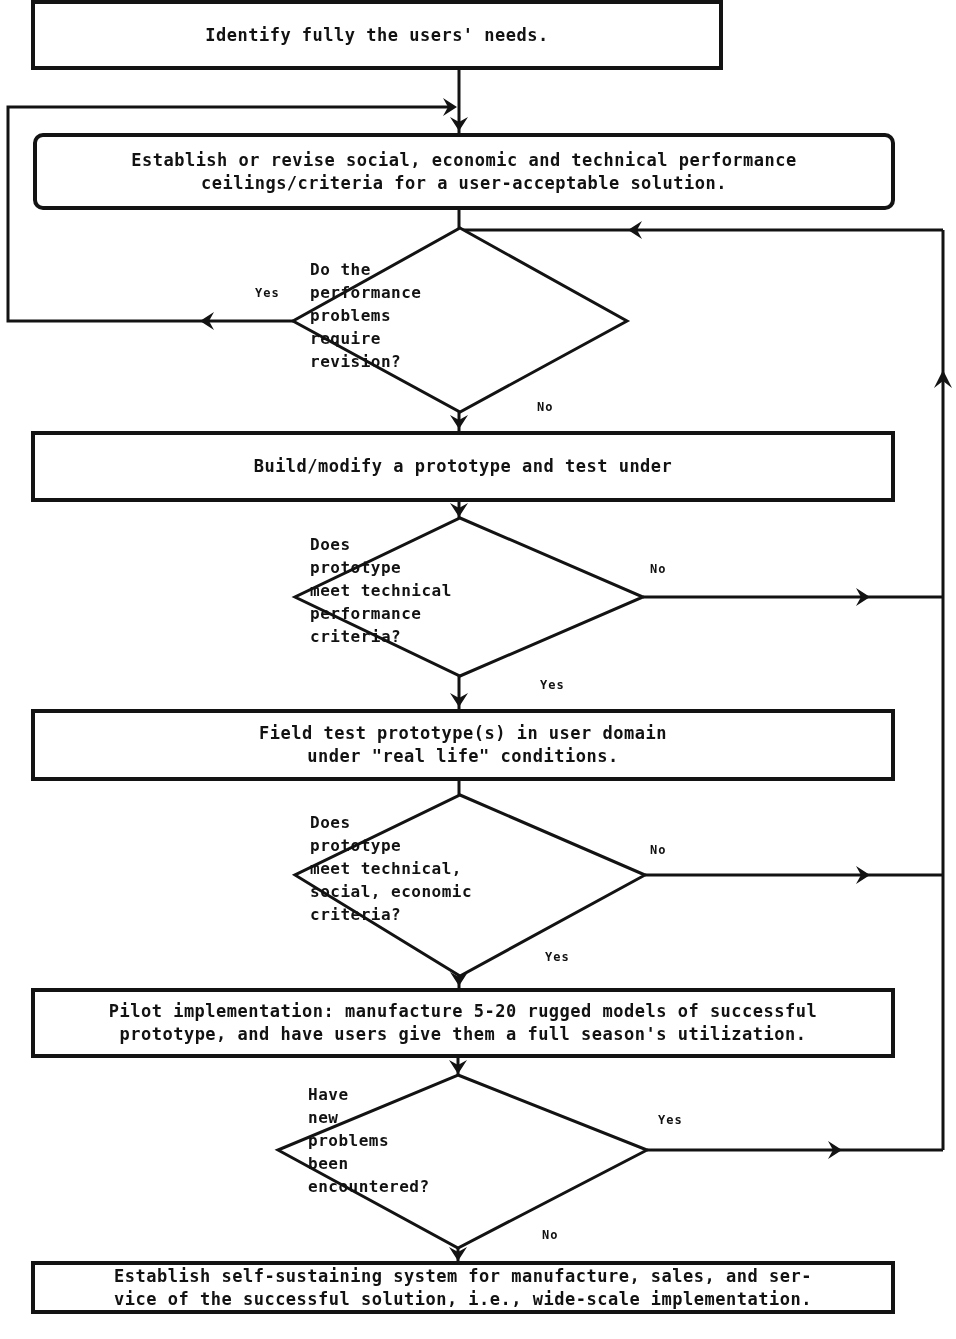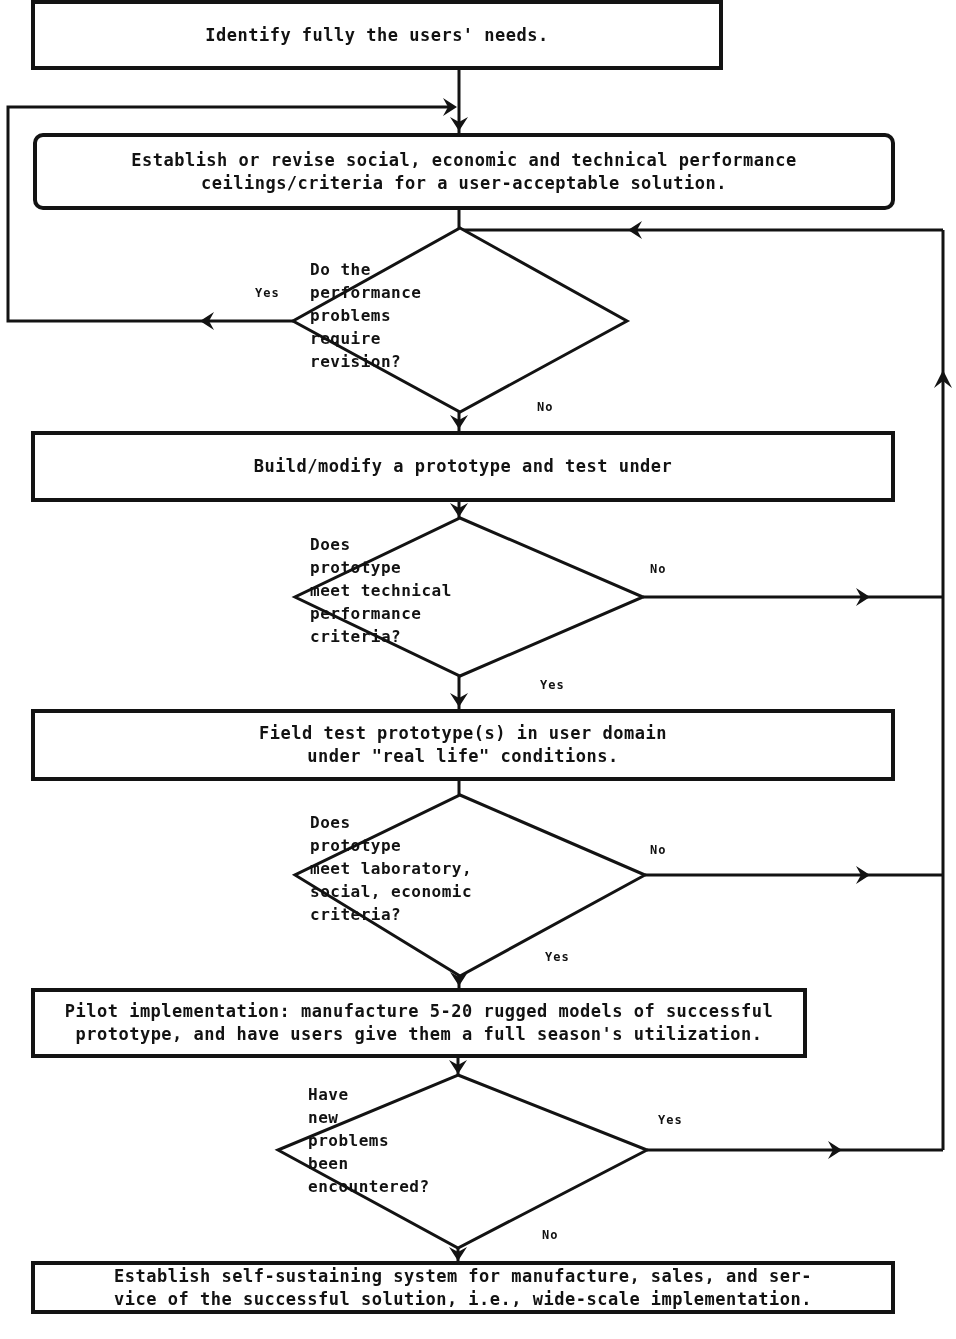--- a/index.html
+++ b/index.html
@@ -98,21 +98,21 @@
 
   <div class="pbox" style="left:31px; top:431px; width:864px; height:71px;">
     <div>Build/modify a prototype and test under</div>
   </div>
 
   <div class="pbox" style="left:31px; top:709px; width:864px; height:72px;">
     <div>Field test prototype(s) in user domain</div>
     <div>under "real life" conditions.</div>
   </div>
 
-  <div class="pbox" style="left:31px; top:988px; width:776px; height:70px;">
+  <div class="pbox" style="left:31px; top:988px; width:864px; height:70px;">
     <div>Pilot implementation: manufacture 5-20 rugged models of successful</div>
     <div>prototype, and have users give them a full season's utilization.</div>
   </div>
 
   <div class="pbox" style="left:31px; top:1261px; width:864px; height:53px;">
     <div>Establish self-sustaining system for manufacture, sales, and ser-</div>
     <div>vice of the successful solution, i.e., wide-scale implementation.</div>
   </div>
 
   <div class="dtext" style="left:310px; top:258px; width:300px;">
@@ -127,21 +127,21 @@
     <div>Does</div>
     <div>prototype</div>
     <div>meet technical</div>
     <div>performance</div>
     <div>criteria?</div>
   </div>
 
   <div class="dtext" style="left:310px; top:811px; width:300px;">
     <div>Does</div>
     <div>prototype</div>
-    <div>meet laboratory,</div>
+    <div>meet technical,</div>
     <div>social, economic</div>
     <div>criteria?</div>
   </div>
 
   <div class="dtext" style="left:308px; top:1083px; width:300px;">
     <div>Have</div>
     <div>new</div>
     <div>problems</div>
     <div>been</div>
     <div>encountered?</div>

